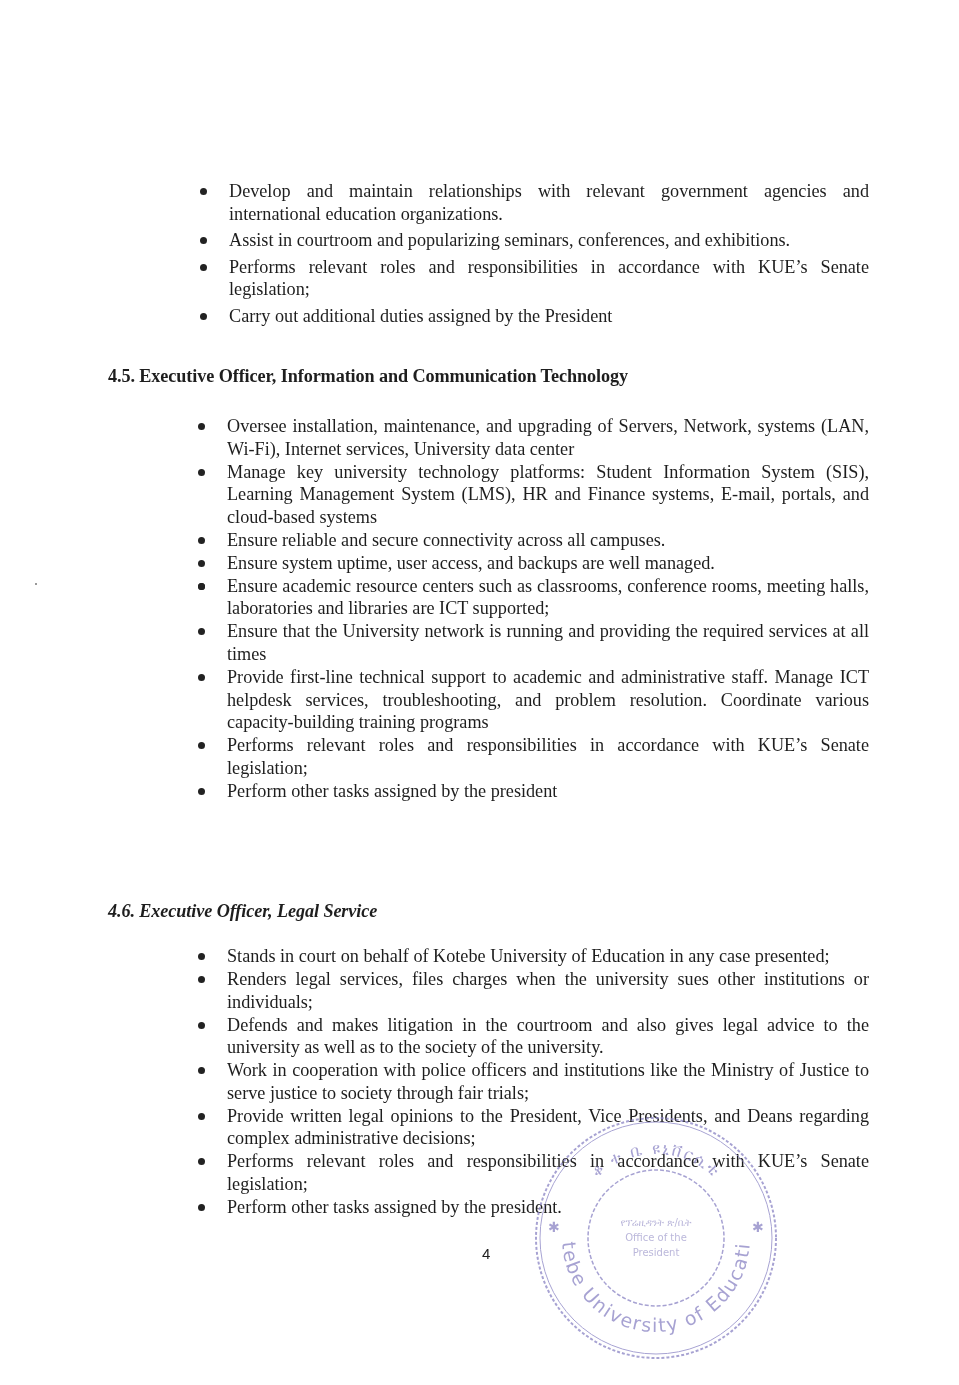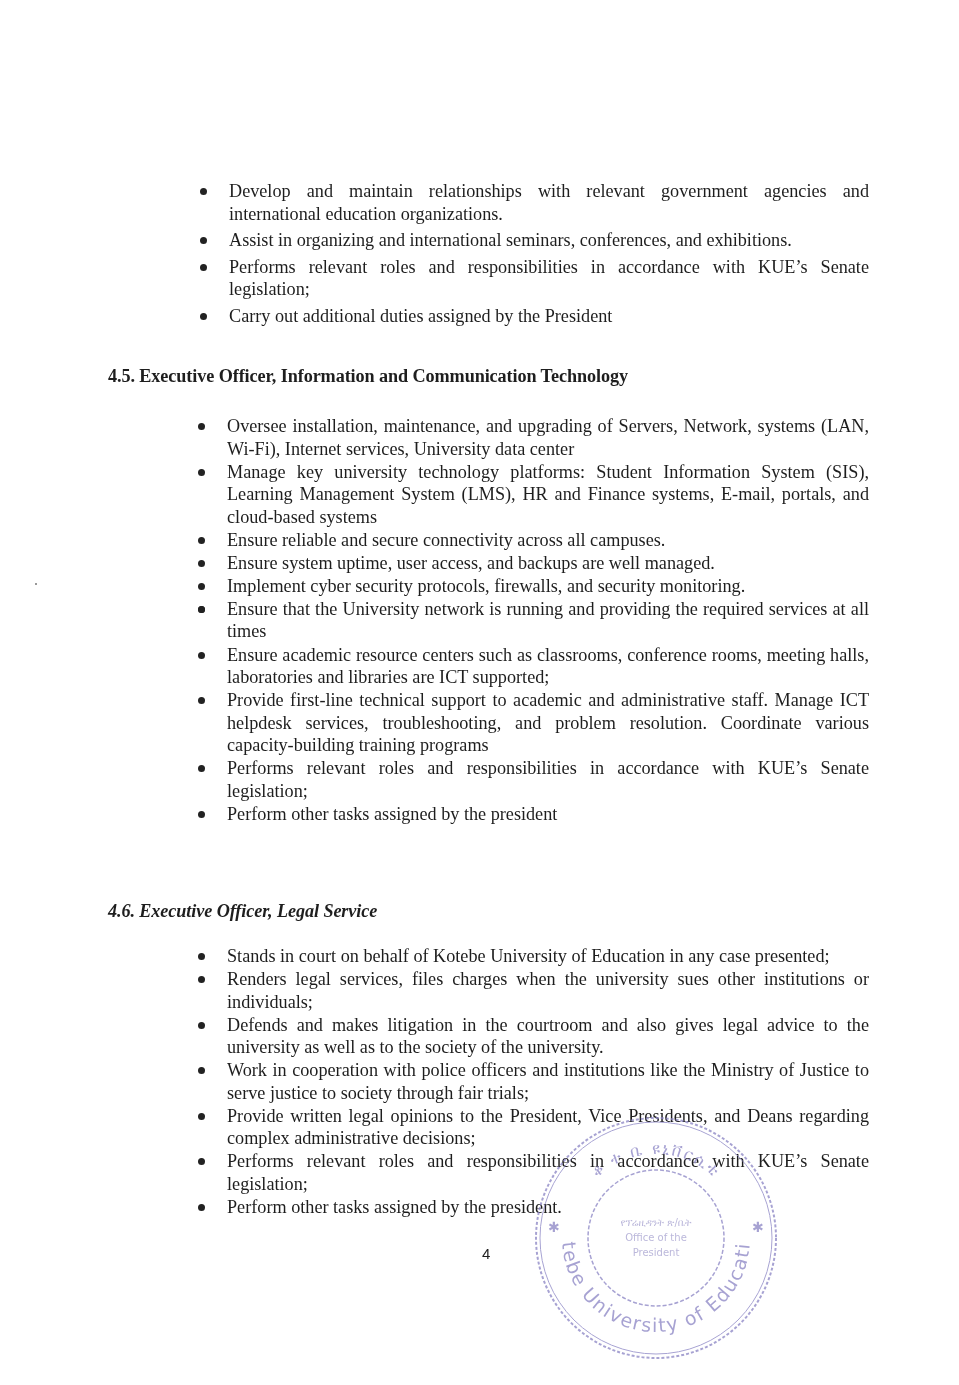--- a/index.html
+++ b/index.html
@@ -34,39 +34,38 @@
   .stray-mark { position: absolute; left: 35px; top: 583px; width: 2px; height: 2px; background: #777; border-radius: 50%; }
   .stamp { position: absolute; left: 532px; top: 1114px; width: 248px; height: 248px; opacity: 0.75; }
 </style>
 </head>
 <body>
 
 <div class="page">
 
   <ul class="bullets" id="list-top">
     <li><span class="dot"></span><span>Develop and maintain relationships with relevant government agencies and international education organizations.</span></li>
-    <li><span class="dot"></span><span>Assist in organizing and international seminars, conferences, and exhibitions.</span></li>
+    <li><span class="dot"></span><span>Assist in courtroom and popularizing seminars, conferences, and exhibitions.</span></li>
     <li><span class="dot"></span><span>Performs relevant roles and responsibilities in accordance with KUE’s Senate legislation;</span></li>
     <li><span class="dot"></span><span>Carry out additional duties assigned by the President</span></li>
   </ul>
 
   <div class="heading" id="h45">
     <span>4.5.</span>
     <span>Executive Officer, Information and Communication Technology</span>
   </div>
 
   <ul class="bullets" id="list-ict">
     <li><span class="dot"></span><span>Oversee installation, maintenance, and upgrading of Servers, Network, systems (LAN, Wi-Fi), Internet services, University data center</span></li>
     <li><span class="dot"></span><span>Manage key university technology platforms: Student Information System (SIS), Learning Management System (LMS), HR and Finance systems, E-mail, portals, and cloud-based systems</span></li>
     <li><span class="dot"></span><span>Ensure reliable and secure connectivity across all campuses.</span></li>
     <li><span class="dot"></span><span>Ensure system uptime, user access, and backups are well managed.</span></li>
-    <li><span class="dot"></span><span>Implement cyber security protocols, firewalls, and security monitoring.</span></li>
     <li><span class="dot"></span></li>
+    <li><span class="dot"></span><span>Ensure academic resource centers such as classrooms, conference rooms, meeting halls, laboratories and libraries are ICT supported;</span></li>
     <li><span class="dot"></span><span>Ensure that the University network is running and providing the required services at all times</span></li>
-    <li><span class="dot"></span><span>Ensure academic resource centers such as classrooms, conference rooms, meeting halls, laboratories and libraries are ICT supported;</span></li>
     <li><span class="dot"></span><span>Provide first-line technical support to academic and administrative staff. Manage ICT helpdesk services, troubleshooting, and problem resolution. Coordinate various capacity-building training programs</span></li>
     <li><span class="dot"></span><span>Performs relevant roles and responsibilities in accordance with KUE’s Senate legislation;</span></li>
     <li><span class="dot"></span><span>Perform other tasks assigned by the president</span></li>
   </ul>
 
   <div class="heading" id="h46">
     <span>4.6.</span>
     <span>Executive Officer, Legal Service</span>
   </div>
 

